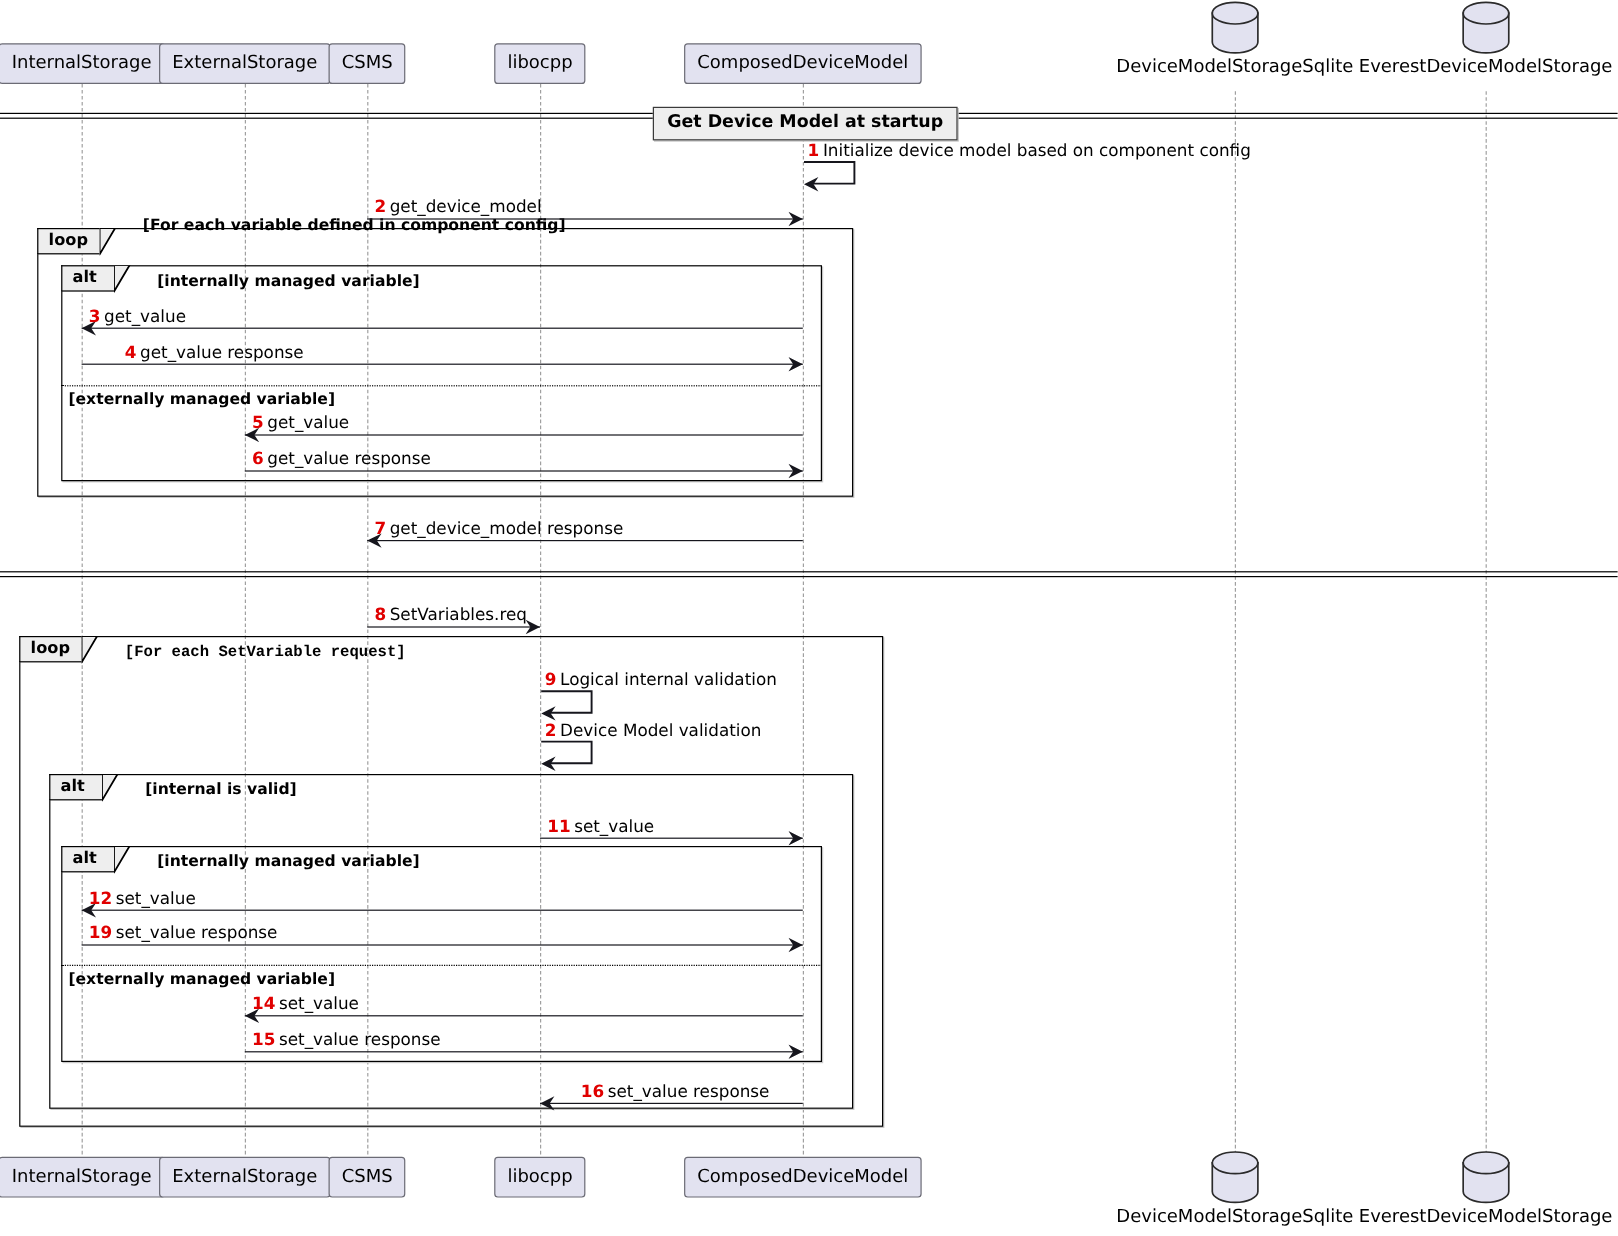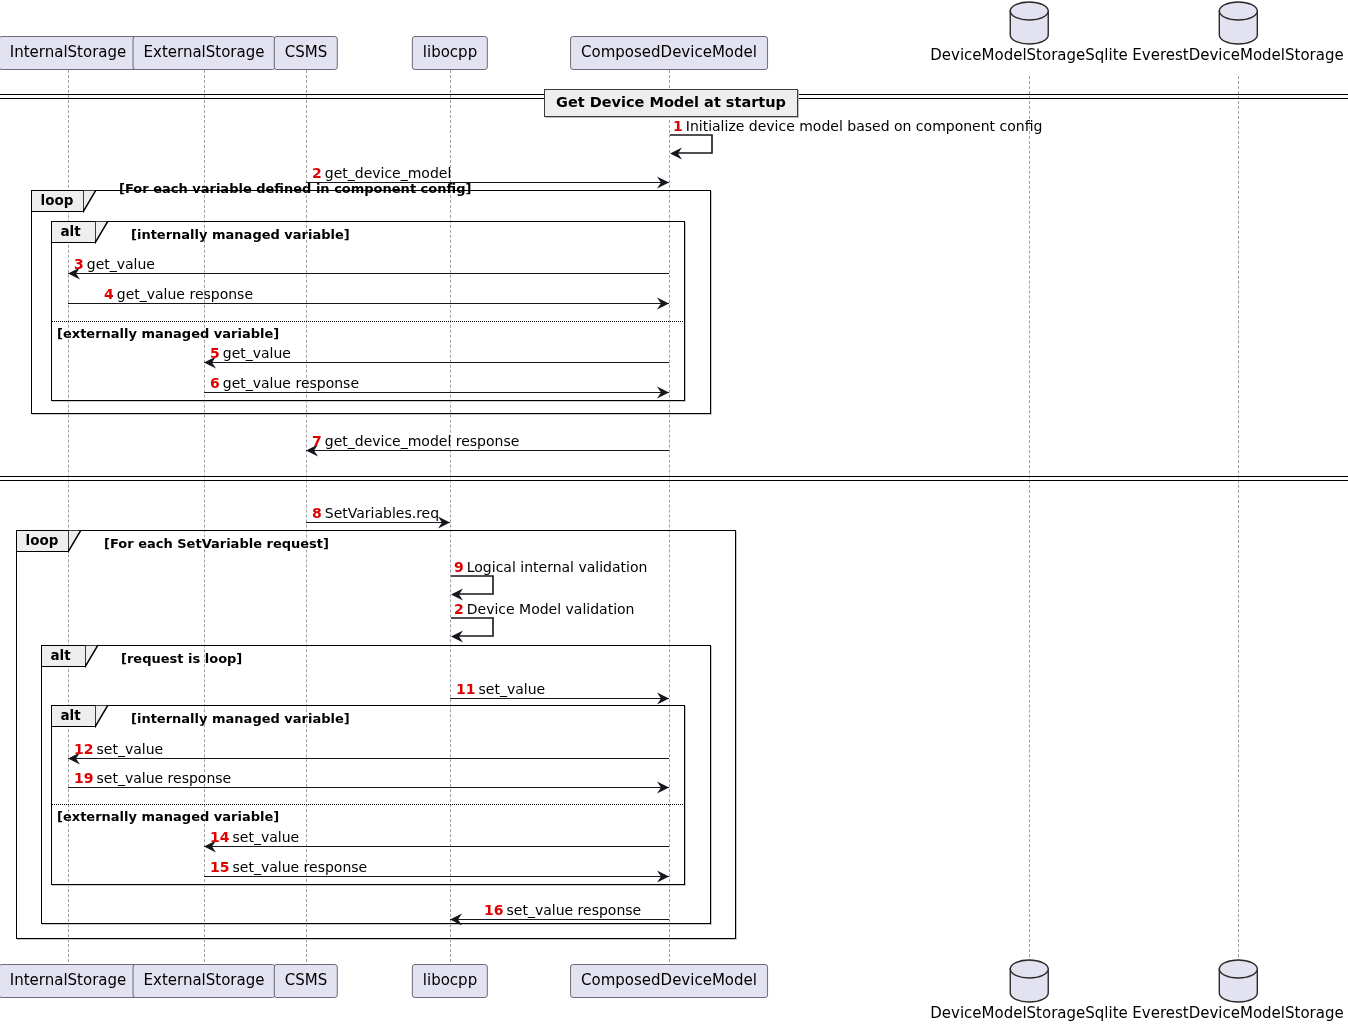--- a/index.html
+++ b/index.html
@@ -166,28 +166,28 @@
     </div>
     <div class="group-label" style="left: 131px; top: 228px;">[internally managed variable]</div>
     <div class="else-divider" style="left: 51px; top: 321px; width: 634px;"></div>
     <div class="else-label" style="left: 57px; top: 327px;">[externally managed variable]</div>
     <div class="group" style="left: 16px; top: 530px; width: 720px; height: 409px;">
       <div class="group-tab" style="width: 52px;">loop</div>
       <svg width="14" height="23" style="position: absolute; left: 50.5px; top: -1.5px;">
         <polygon points="0,0 13,0 0,22" fill="#EEEEEE" stroke="#000" stroke-width="1.5"></polygon>
       </svg>
     </div>
-    <div class="group-label" style="left: 104px; top: 537px;">[For each SetVariable request]</div>
+    <div class="group-label" style="left: 104px; top: 537px; font-family: Liberation Mono, monospace;">[For each SetVariable request]</div>
     <div class="group" style="left: 41px; top: 645px; width: 670px; height: 279px;">
       <div class="group-tab" style="width: 44px;">alt</div>
       <svg width="14" height="23" style="position: absolute; left: 42.5px; top: -1.5px;">
         <polygon points="0,0 13,0 0,22" fill="#EEEEEE" stroke="#000" stroke-width="1.5"></polygon>
       </svg>
     </div>
-    <div class="group-label" style="left: 121px; top: 652px;">[request is loop]</div>
+    <div class="group-label" style="left: 121px; top: 652px;">[internal is valid]</div>
     <div class="group" style="left: 51px; top: 705px; width: 634px; height: 180px;">
       <div class="group-tab" style="width: 44px;">alt</div>
       <svg width="14" height="23" style="position: absolute; left: 42.5px; top: -1.5px;">
         <polygon points="0,0 13,0 0,22" fill="#EEEEEE" stroke="#000" stroke-width="1.5"></polygon>
       </svg>
     </div>
     <div class="group-label" style="left: 131px; top: 712px;">[internally managed variable]</div>
     <div class="else-divider" style="left: 51px; top: 804px; width: 634px;"></div>
     <div class="else-label" style="left: 57px; top: 810px;">[externally managed variable]</div>
     <div class="divider-lines" style="top: 94px;"></div>

